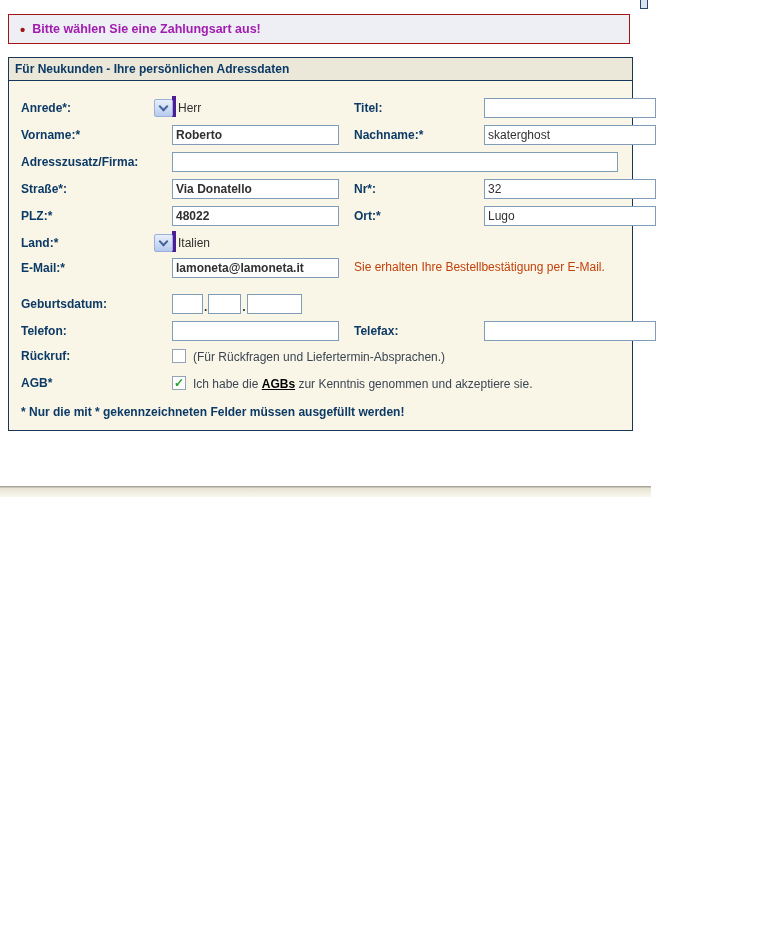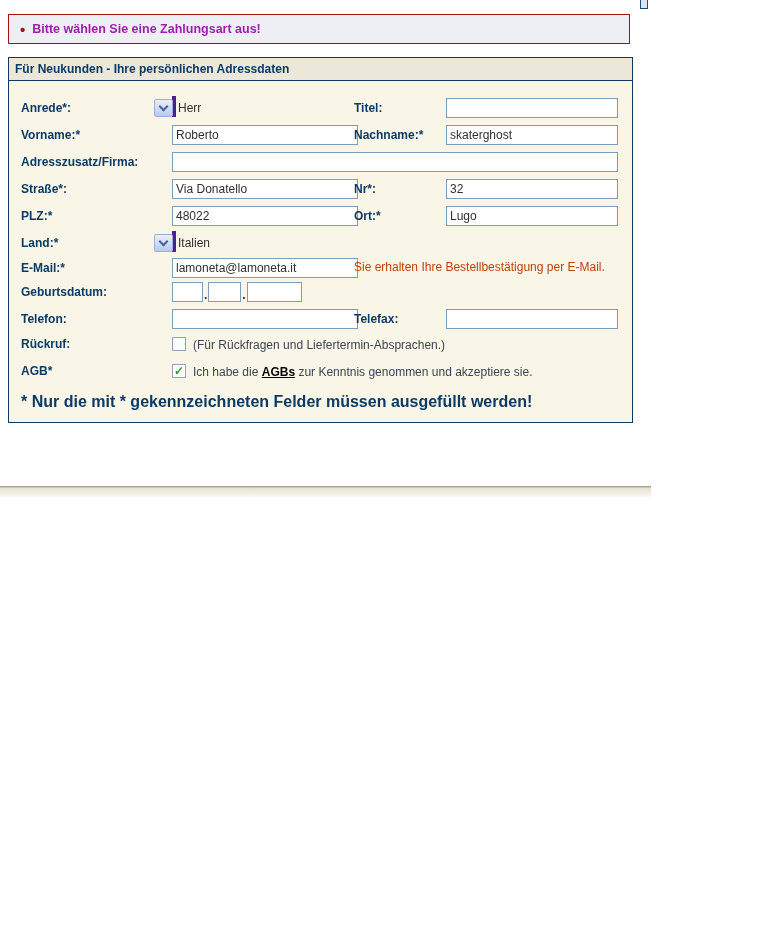--- a/index.html
+++ b/index.html
@@ -25,22 +25,22 @@
 
   .row { display: flex; align-items: flex-start; margin-bottom: 7px; }
   .lbl { font-size: 12px; font-weight: bold; color: #0c3a66; padding-top: 3px; }
   .lbl1 { width: 151px; flex: none; }
   .col1 { width: 182px; flex: none; }
   .lbl2 { width: 92px; flex: none; }
   .col2 { width: 172px; flex: none; }
 
   .txt { box-sizing: border-box; height: 20px; border: 1px solid #7f9db9; background: #ffffff;
     font-family: "Liberation Sans", sans-serif; font-size: 12px; color: #303030; padding: 2px 3px; }
-  .w1 { width: 186px; }
-  .w2 { width: 172px; }
+  .w1 { width: 167px; font-weight: bold; }
+  .w2 { width: 172px; margin-left: 38px; }
   .wwide { width: 446px; }
   .wday { width: 31px; }
   .wmon { width: 33px; }
   .wyear { width: 55px; }
   .dot-sep { font-size: 12px; color: #303030; font-weight: bold; margin: 0 1px; padding-top: 6px; }
 
   
   .select { box-sizing: border-box; position: relative; width: 167px; height: 20px;
     border: 2px solid #4c1d95; background: #ffffff; }
   .select-val { position: absolute; left: 4px; top: 3px; font-size: 12px; color: #303030; }
@@ -54,21 +54,21 @@
   .note-text { font-size: 12px; color: #c2410c; line-height: 15px; padding-top: 3px; }
   .email-note { width: 266px; padding-top: 2px; }
 
   .cbrow { height: 16px; margin-bottom: 11px; }
   .cb { box-sizing: border-box; width: 14px; height: 14px; border: 1px solid #93a5b5; background: #ffffff;
     flex: none; display: inline-flex; align-items: center; justify-content: center; margin: 1px 7px 0 0; }
   .cb-mark { color: #23a123; font-size: 12px; font-weight: bold; line-height: 1; margin-top: -1px; }
   .cb-label { font-size: 12px; color: #3b4553; padding-top: 2px; }
   .agb-link { font-weight: bold; text-decoration: underline; color: #000000; cursor: pointer; }
 
-  .footnote { font-size: 16px; font-weight: bold; color: #0c3a66; margin: 14px 0 0 0; }
+  .footnote { font-size: 12px; font-weight: bold; color: #0c3a66; margin: 14px 0 0 0; }
   .note-block { margin-top: 9px; }
   .note-line { font-size: 12px; font-weight: bold; color: #0c3a66; line-height: 15px; }
 
   
   .bottom-band { position: absolute; left: 0; top: 486px; width: 651px; height: 11px;
     background: linear-gradient(180deg, #a9a69a 0, #a9a69a 1px, #e7e2d1 2px, #f2efe3 7px, #faf8f0 100%); }
 </style>
 </head>
 <body>
 
@@ -146,21 +146,21 @@
         <span class="col1">
           <span class="select">
             <span class="select-val">Italien</span>
             <span class="select-btn">
                 <span class="chev"></span>
               </span>
           </span>
         </span>
       </div>
 
-      <div class="row" style="margin-bottom:4px;">
+      <div class="row" style="margin-bottom:16px;">
         <span class="lbl lbl1">E-Mail:*</span>
         <span class="col1">
           <input type="text" class="txt w1" value="lamoneta@lamoneta.it" style="">
         </span>
         <span class="note-text email-note">Sie erhalten Ihre Bestellbestätigung per E-Mail.</span>
       </div>
 
       <div class="row">
         <span class="lbl lbl1">Geburtsdatum:</span>
         <span style="display:flex;">

